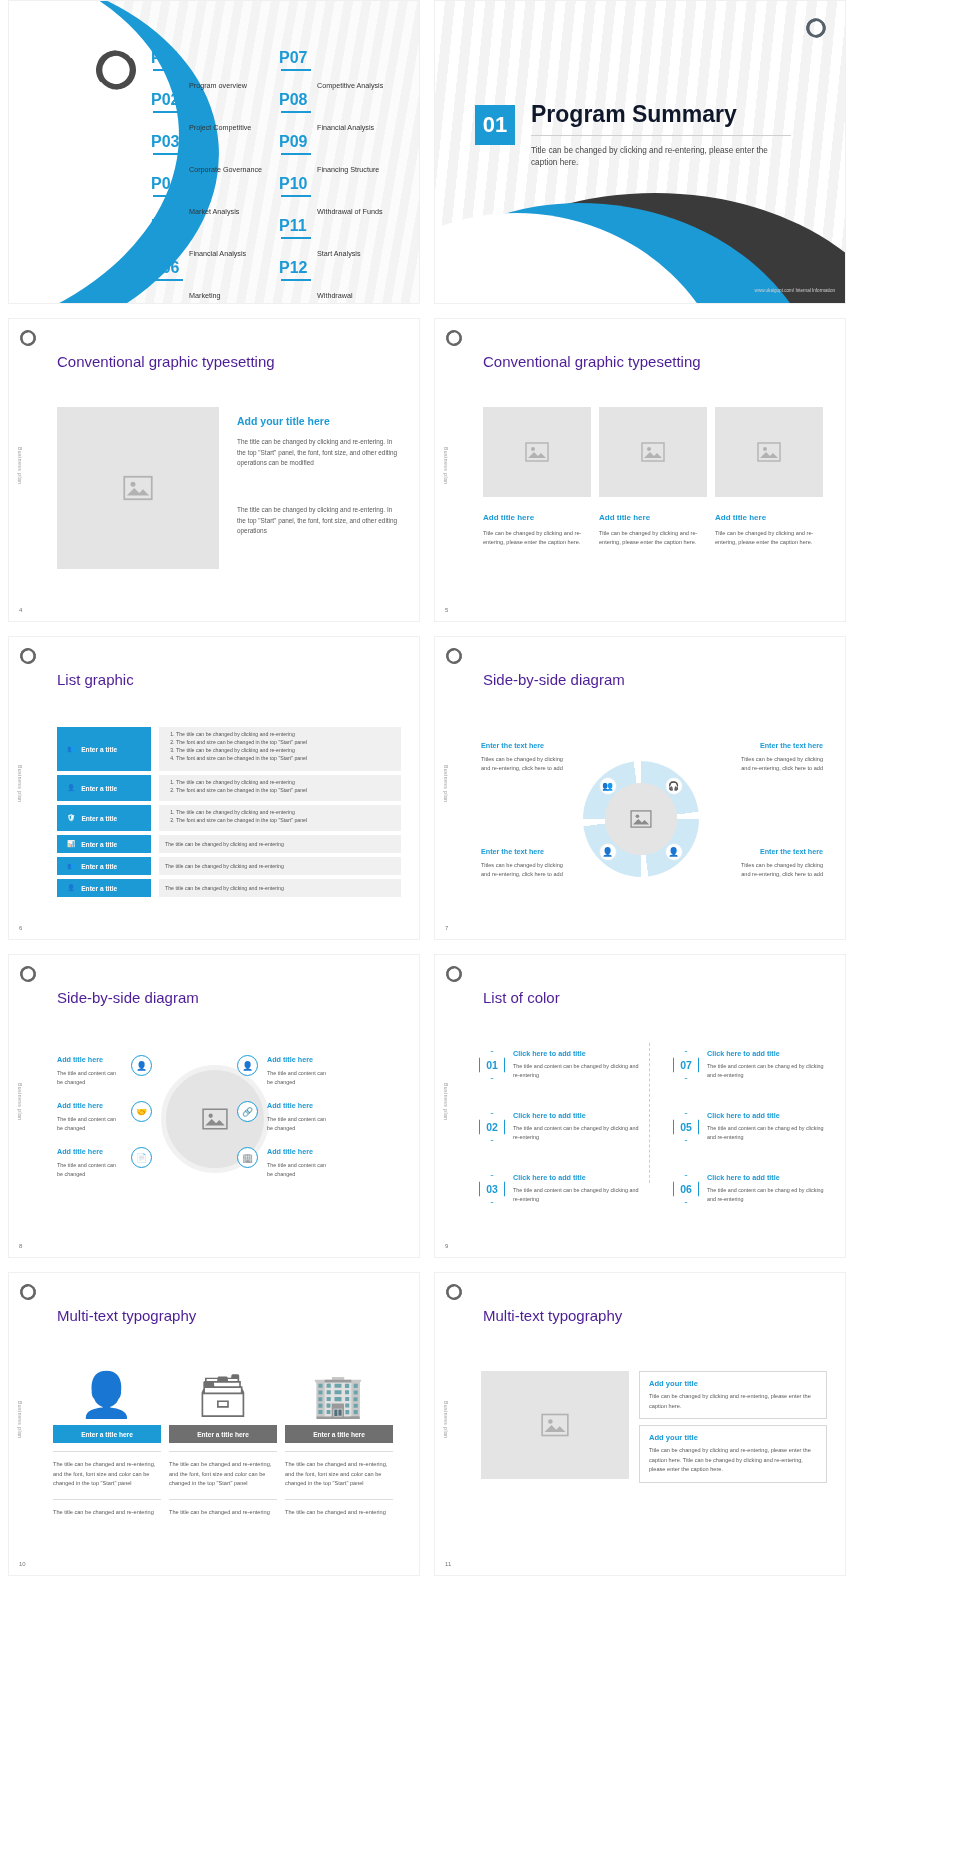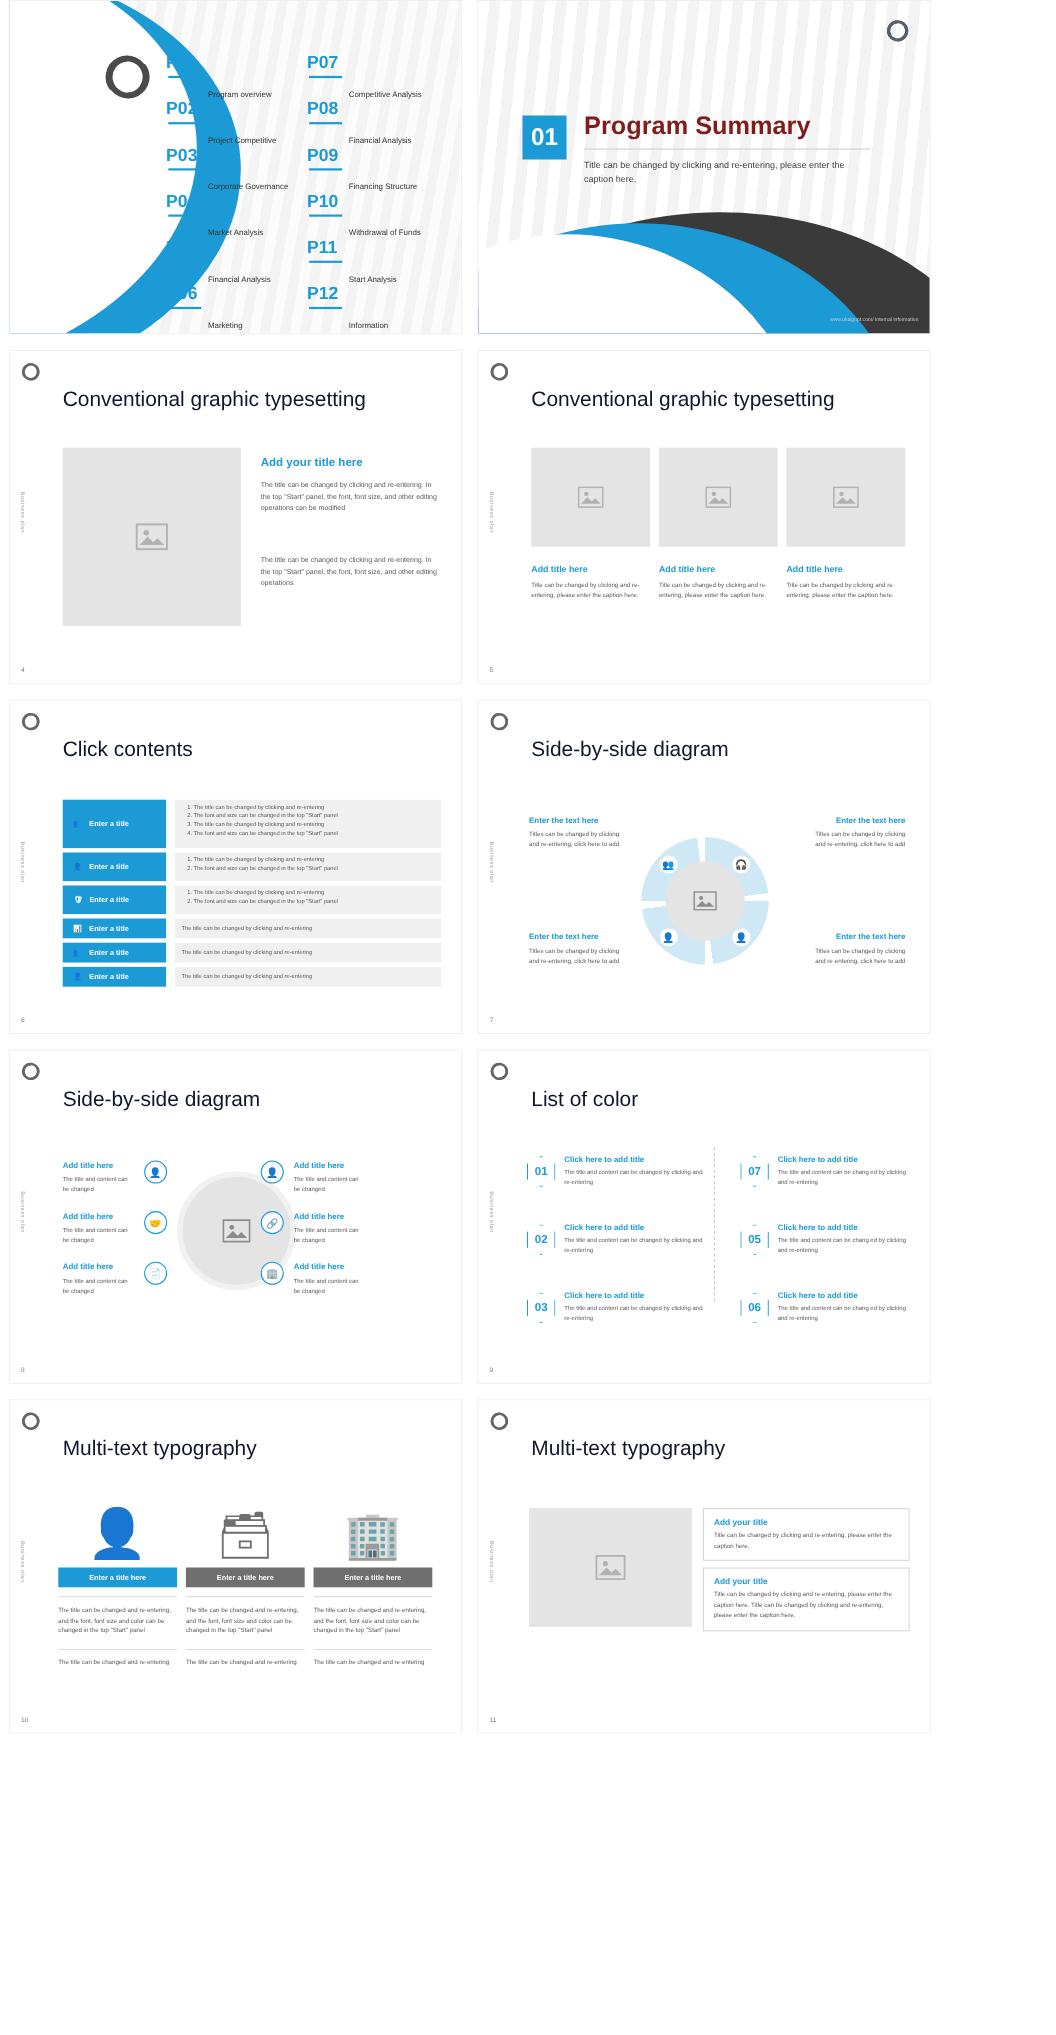--- a/index.html
+++ b/index.html
@@ -114,21 +114,21 @@
     border-radius: 55% 60% 0 0 / 85% 95% 0 0;
   }
   .s-summary .numbox {
     position: absolute; left: 40px; top: 104px;
     width: 40px; height: 40px; background: #1b9ad6; color:#fff;
     font-size: 22px; font-weight: bold;
     display:flex; align-items:center; justify-content:center;
   }
   .s-summary .bigtitle {
     position: absolute; left: 96px; top: 100px;
-    color: #7f1d1d; font-size: 23px; font-weight: bold;
+    color: #0f172a; font-size: 23px; font-weight: bold;
   }
   .s-summary .titlerule {
     position: absolute; left: 96px; top: 134px; width: 260px; height: 1px;
     background: #cfcfcf;
   }
   .s-summary .subtitle {
     position: absolute; left: 96px; top: 144px; width: 265px;
     font-size: 8.2px; color: #444; line-height: 1.5;
   }
   .s-summary .pagenum {
@@ -148,21 +148,21 @@
   .cs .vlabel {
     position: absolute; left: 8px; top: 128px;
     writing-mode: vertical-rl;
     font-size: 5px; color: #9a9a9a; letter-spacing: .5px;
   }
   .cs .pnum {
     position: absolute; left: 10px; bottom: 8px; font-size: 6px; color: #777;
   }
   .cs h2 {
     position: absolute; left: 48px; top: 34px; margin: 0;
-    font-size: 19px; font-weight: normal; color: #0f172a;
+    font-size: 15px; font-weight: normal; color: #4c1d95;
   }
 
   .ph {
     background: #e4e4e4; display:flex; align-items:center; justify-content:center;
   }
   .ph svg { opacity: .55; }
 
   .blue { color: #1b9ad6; }
   .body-txt { font-size: 6.4px; color: #5a5a5a; line-height: 1.65; }
 
@@ -334,21 +334,21 @@
         <span class="toc-label">Start Analysis</span>
       </div>
       <div class="toc-item">
         <span class="toc-num">P06</span>
         <span class="toc-rule"></span>
         <span class="toc-label">Marketing</span>
       </div>
       <div class="toc-item">
         <span class="toc-num">P12</span>
         <span class="toc-rule"></span>
-        <span class="toc-label">Information</span>
+        <span class="toc-label">Withdrawal</span>
       </div>
     </div>
     <div class="footer-note">Business plan</div>
   </div>
 
   <div class="slide s-summary">
     <div class="swirl"></div>
     <div class="darkwave"></div>
     <div class="bluewave"></div>
     <div class="whitewave"></div>
@@ -434,21 +434,21 @@
   </div>
 
   <div class="slide cs s6">
     <div class="brandmark mark">
       <svg viewBox="0 0 40 40">
           <path d="M20 5 a15 15 0 1 0 12 6" fill="none" stroke="#666" stroke-width="5"></path>
           <path d="M20 35 a15 15 0 1 0 -12 -6" fill="none" stroke="#666" stroke-width="5"></path>
         </svg>
     </div>
     <div class="vlabel">Business plan</div>
-    <h2>Click contents</h2>
+    <h2>List graphic</h2>
 
     <div class="row" style="top:90px;height:44px;">
       <div class="tag" style="height:44px;">
         <span>👥</span>
         <span>Enter a title</span>
       </div>
     </div>
     <div class="panel" style="top:90px;height:44px;">
       <ol>
         <li>The title can be changed by clicking and re-entering</li>

